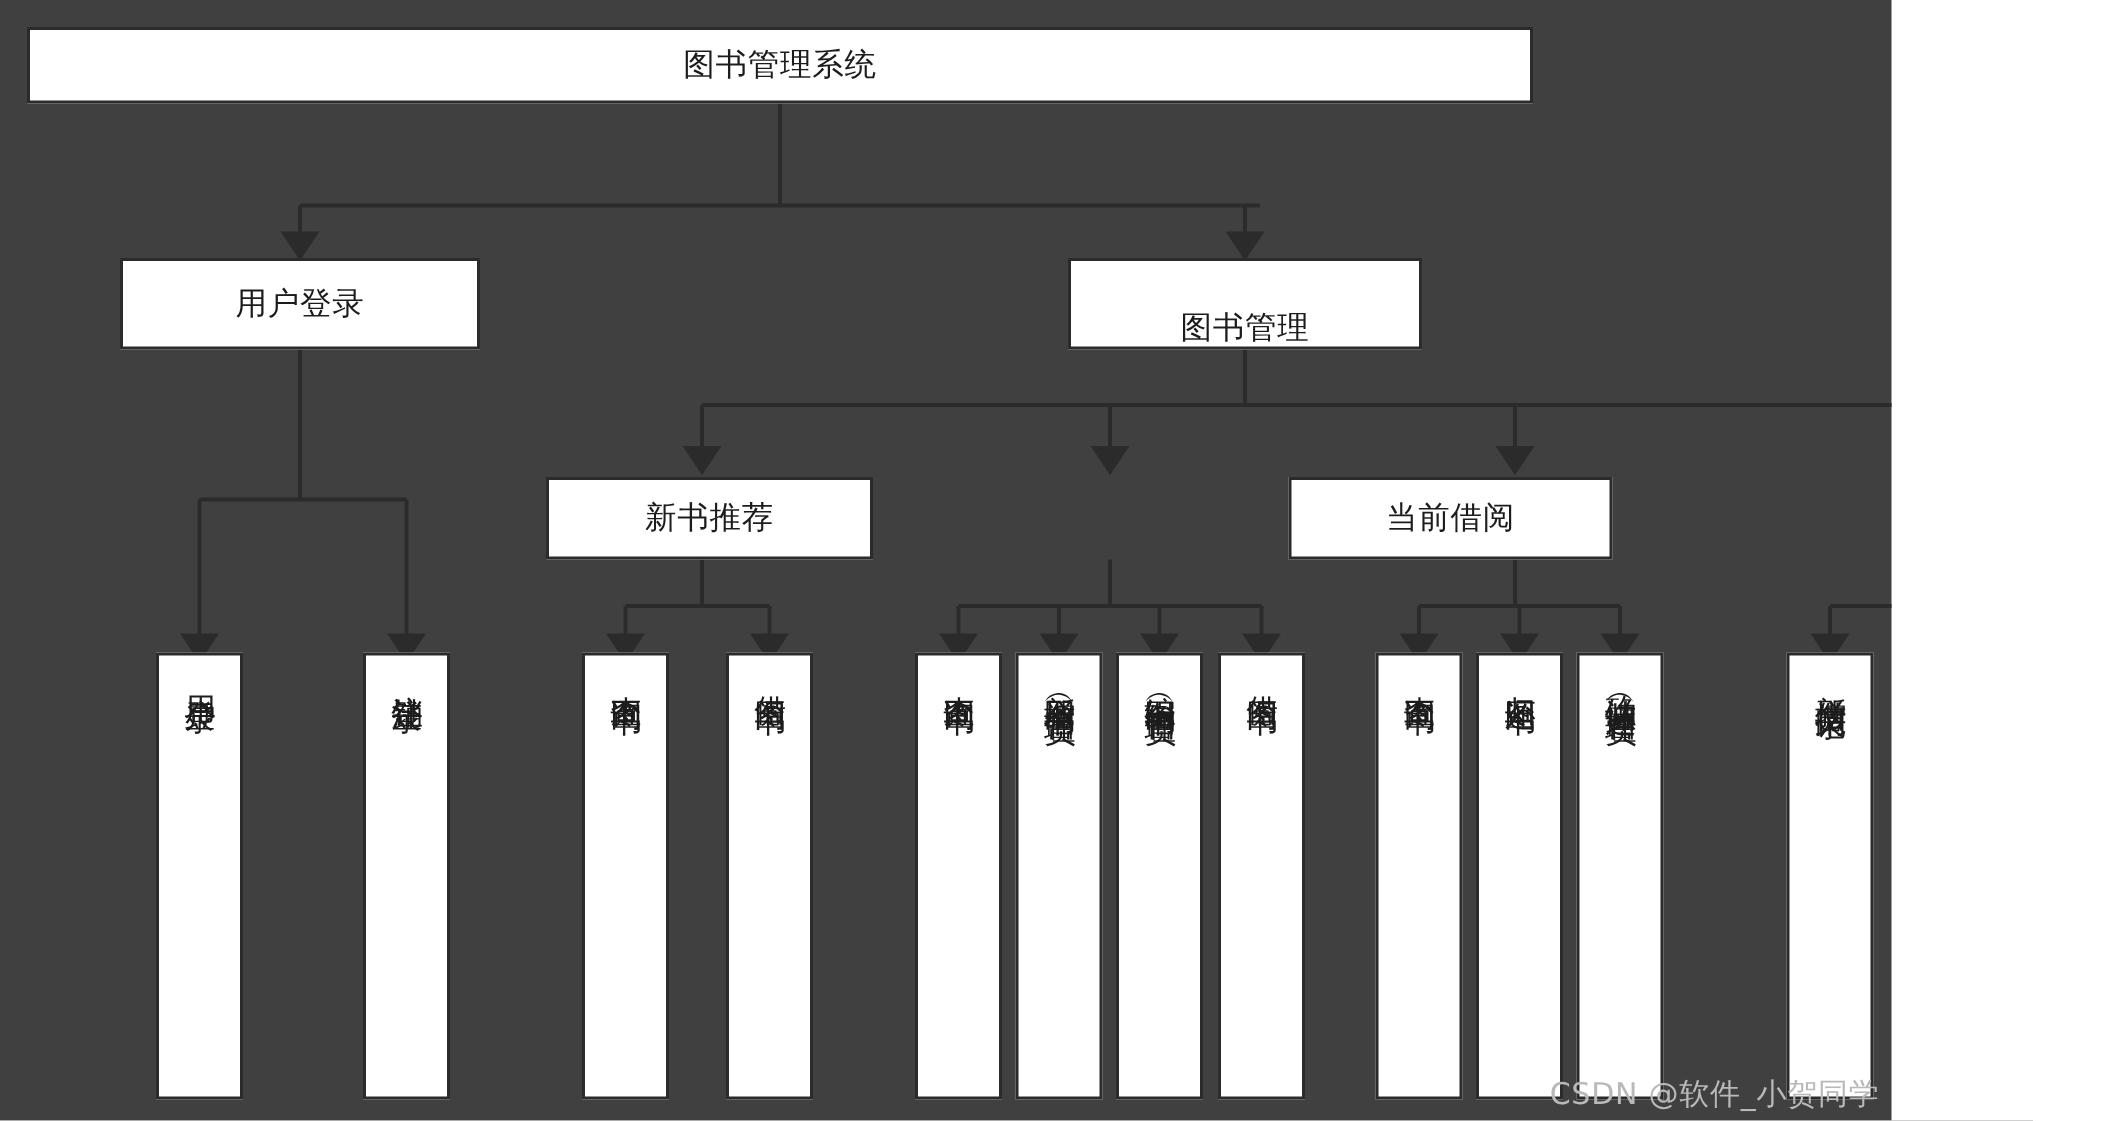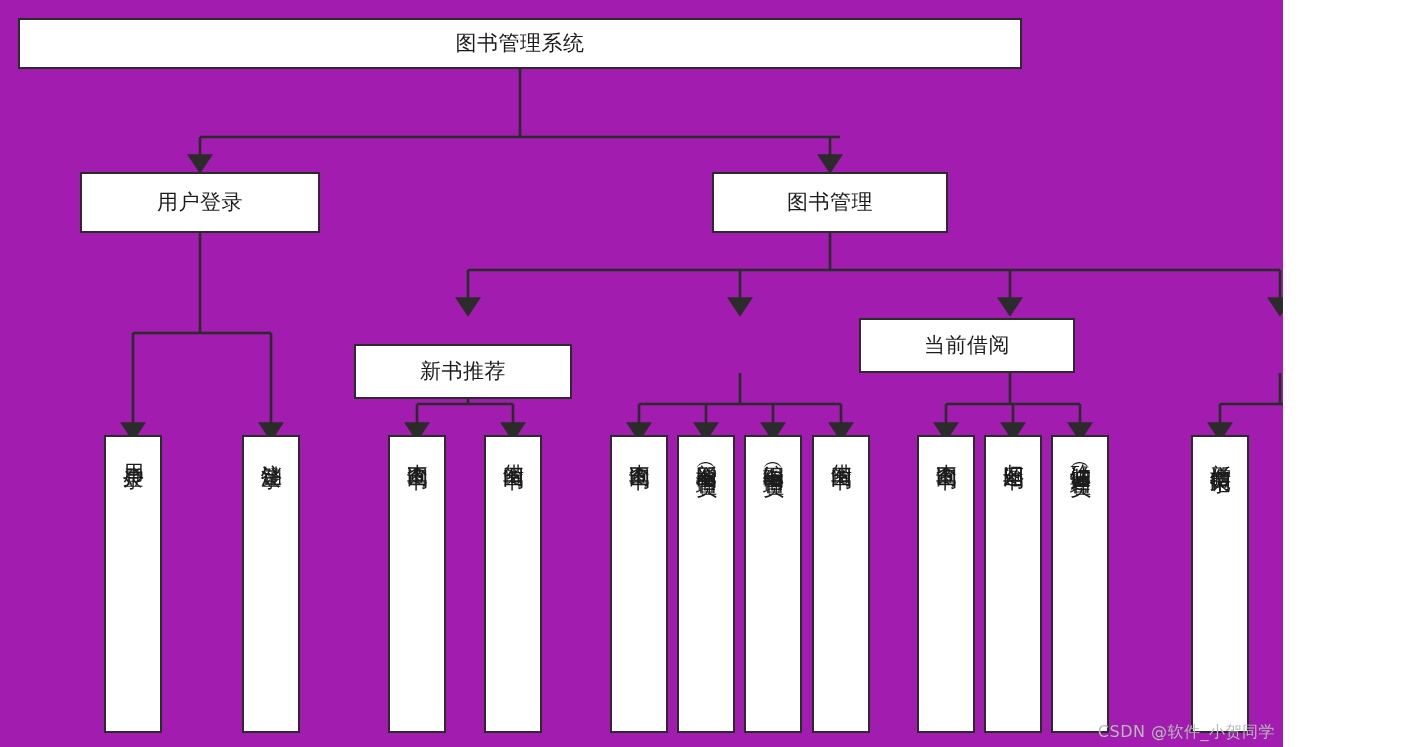--- a/index.html
+++ b/index.html
@@ -4,23 +4,22 @@
 <style>
   html,body{margin:0;padding:0;background:#ffffff;}
   body{
     font-family:"DejaVu Sans","Liberation Sans",sans-serif;
     color:#1a1a1a;
   }
   #stage{
     position:relative;
     width:1261px;
     height:747px;
-    background:#a21caf;
+    background:#404040;
     overflow:hidden;
-    padding-left:22px;
   }
   #wires{
     position:absolute;
     left:0; top:0;
     width:1405px; height:747px;
     pointer-events:none;
   }
   .node{
     position:absolute;
     box-sizing:border-box;
@@ -56,21 +55,21 @@
     font-size:21px;
     letter-spacing:2px;
     line-height:1;
     white-space:nowrap;
     margin-top:4px;
   }
   .watermark{
     position:absolute;
     right:8px;
     bottom:4px;
-    font-size:16px;
+    font-size:20px;
     color:#b9b9b9;
     letter-spacing:0.5px;
     white-space:nowrap;
     z-index:5;
   }
 </style>
 </head>
 <body>
 
 <div id="stage">
@@ -125,25 +124,25 @@
     </g>
   </svg>
 
   <div class="node horiz root" style="left:18px; top:18px; width:1004px; height:51px;">
     <span class="label">图书管理系统</span>
   </div>
 
   <div class="node horiz" style="left:80px; top:172px; width:240px; height:61px;">
     <span class="label">用户登录</span>
   </div>
-  <div class="node horiz" style="left:712px; top:172px; width:236px; height:61px;">
+  <div class="node horiz" style="left:712px; top:172px; width:236px; height:61px;align-items:flex-end;">
     <span class="label">图书管理</span>
   </div>
 
-  <div class="node horiz" style="left:354px; top:318px; width:218px; height:55px;margin-top:26px;">
+  <div class="node horiz" style="left:364px; top:318px; width:218px; height:55px;">
     <span class="label">新书推荐</span>
   </div>
   <div class="node horiz" style="left:859px; top:318px; width:216px; height:55px;">
     <span class="label">当前借阅</span>
   </div>
 
   <div class="node vert" style="left:104px; top:435px; width:58px; height:298px;">
     <span class="label">用户登录</span>
   </div>
   <div class="node vert" style="left:242px; top:435px; width:58px; height:298px;">

